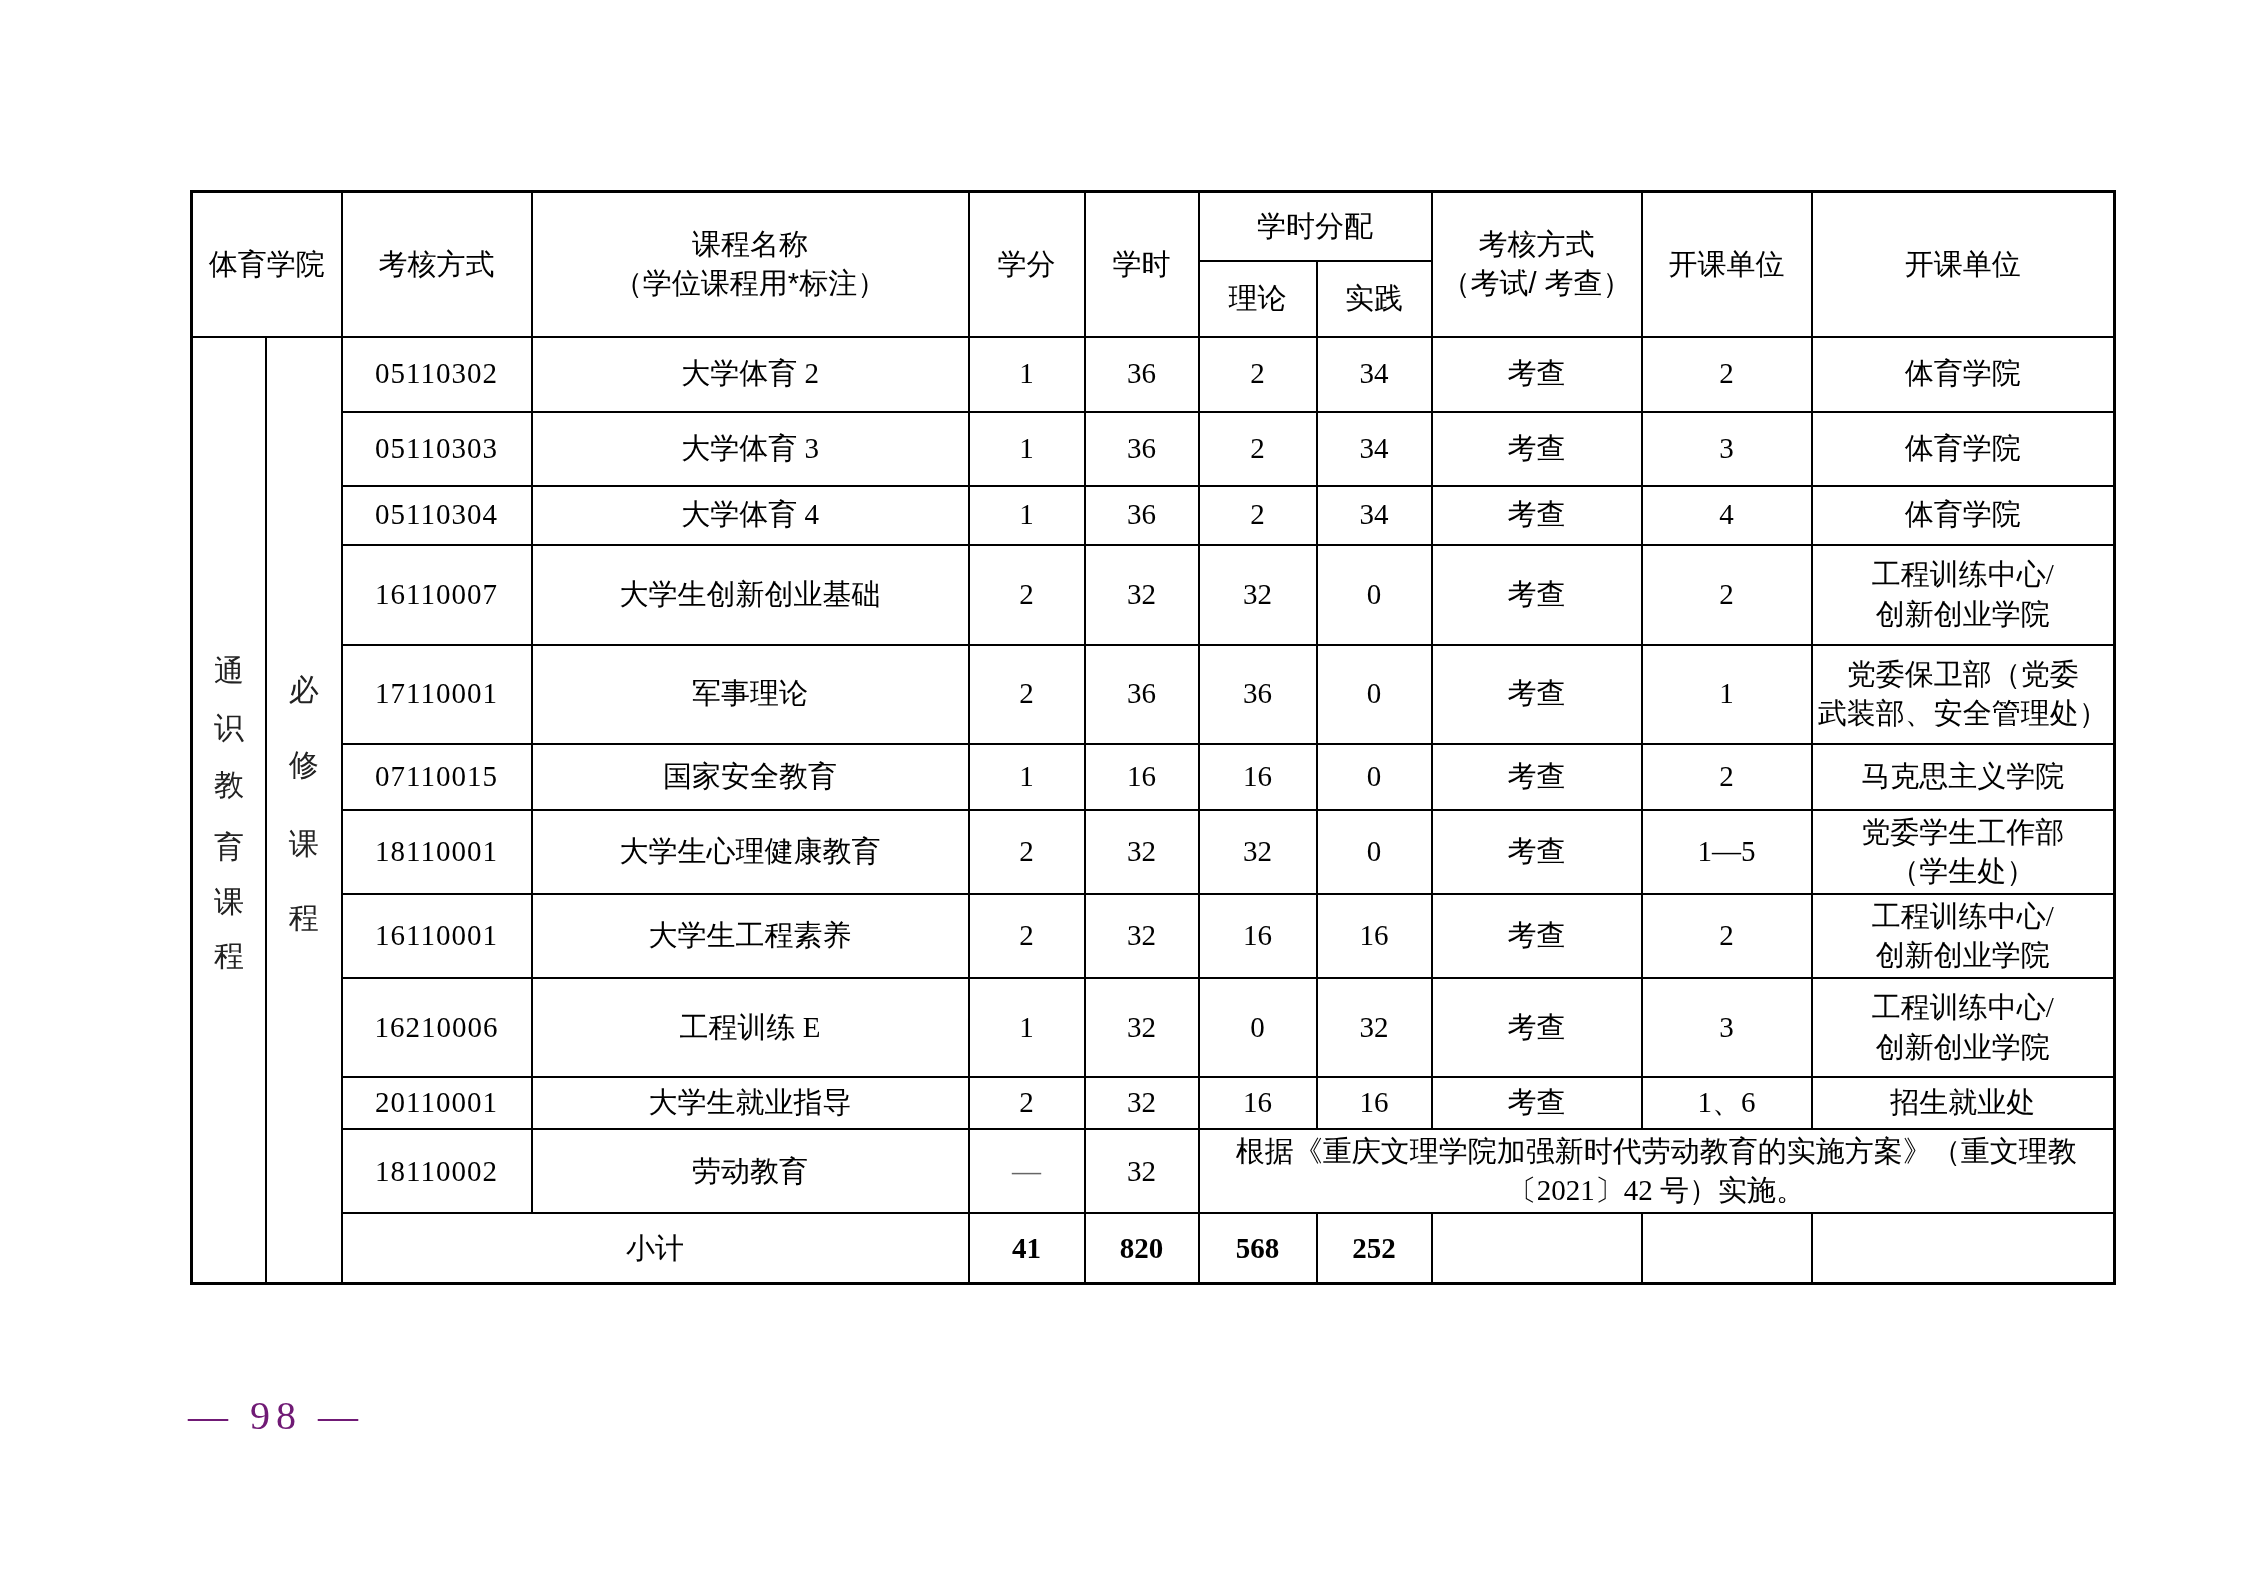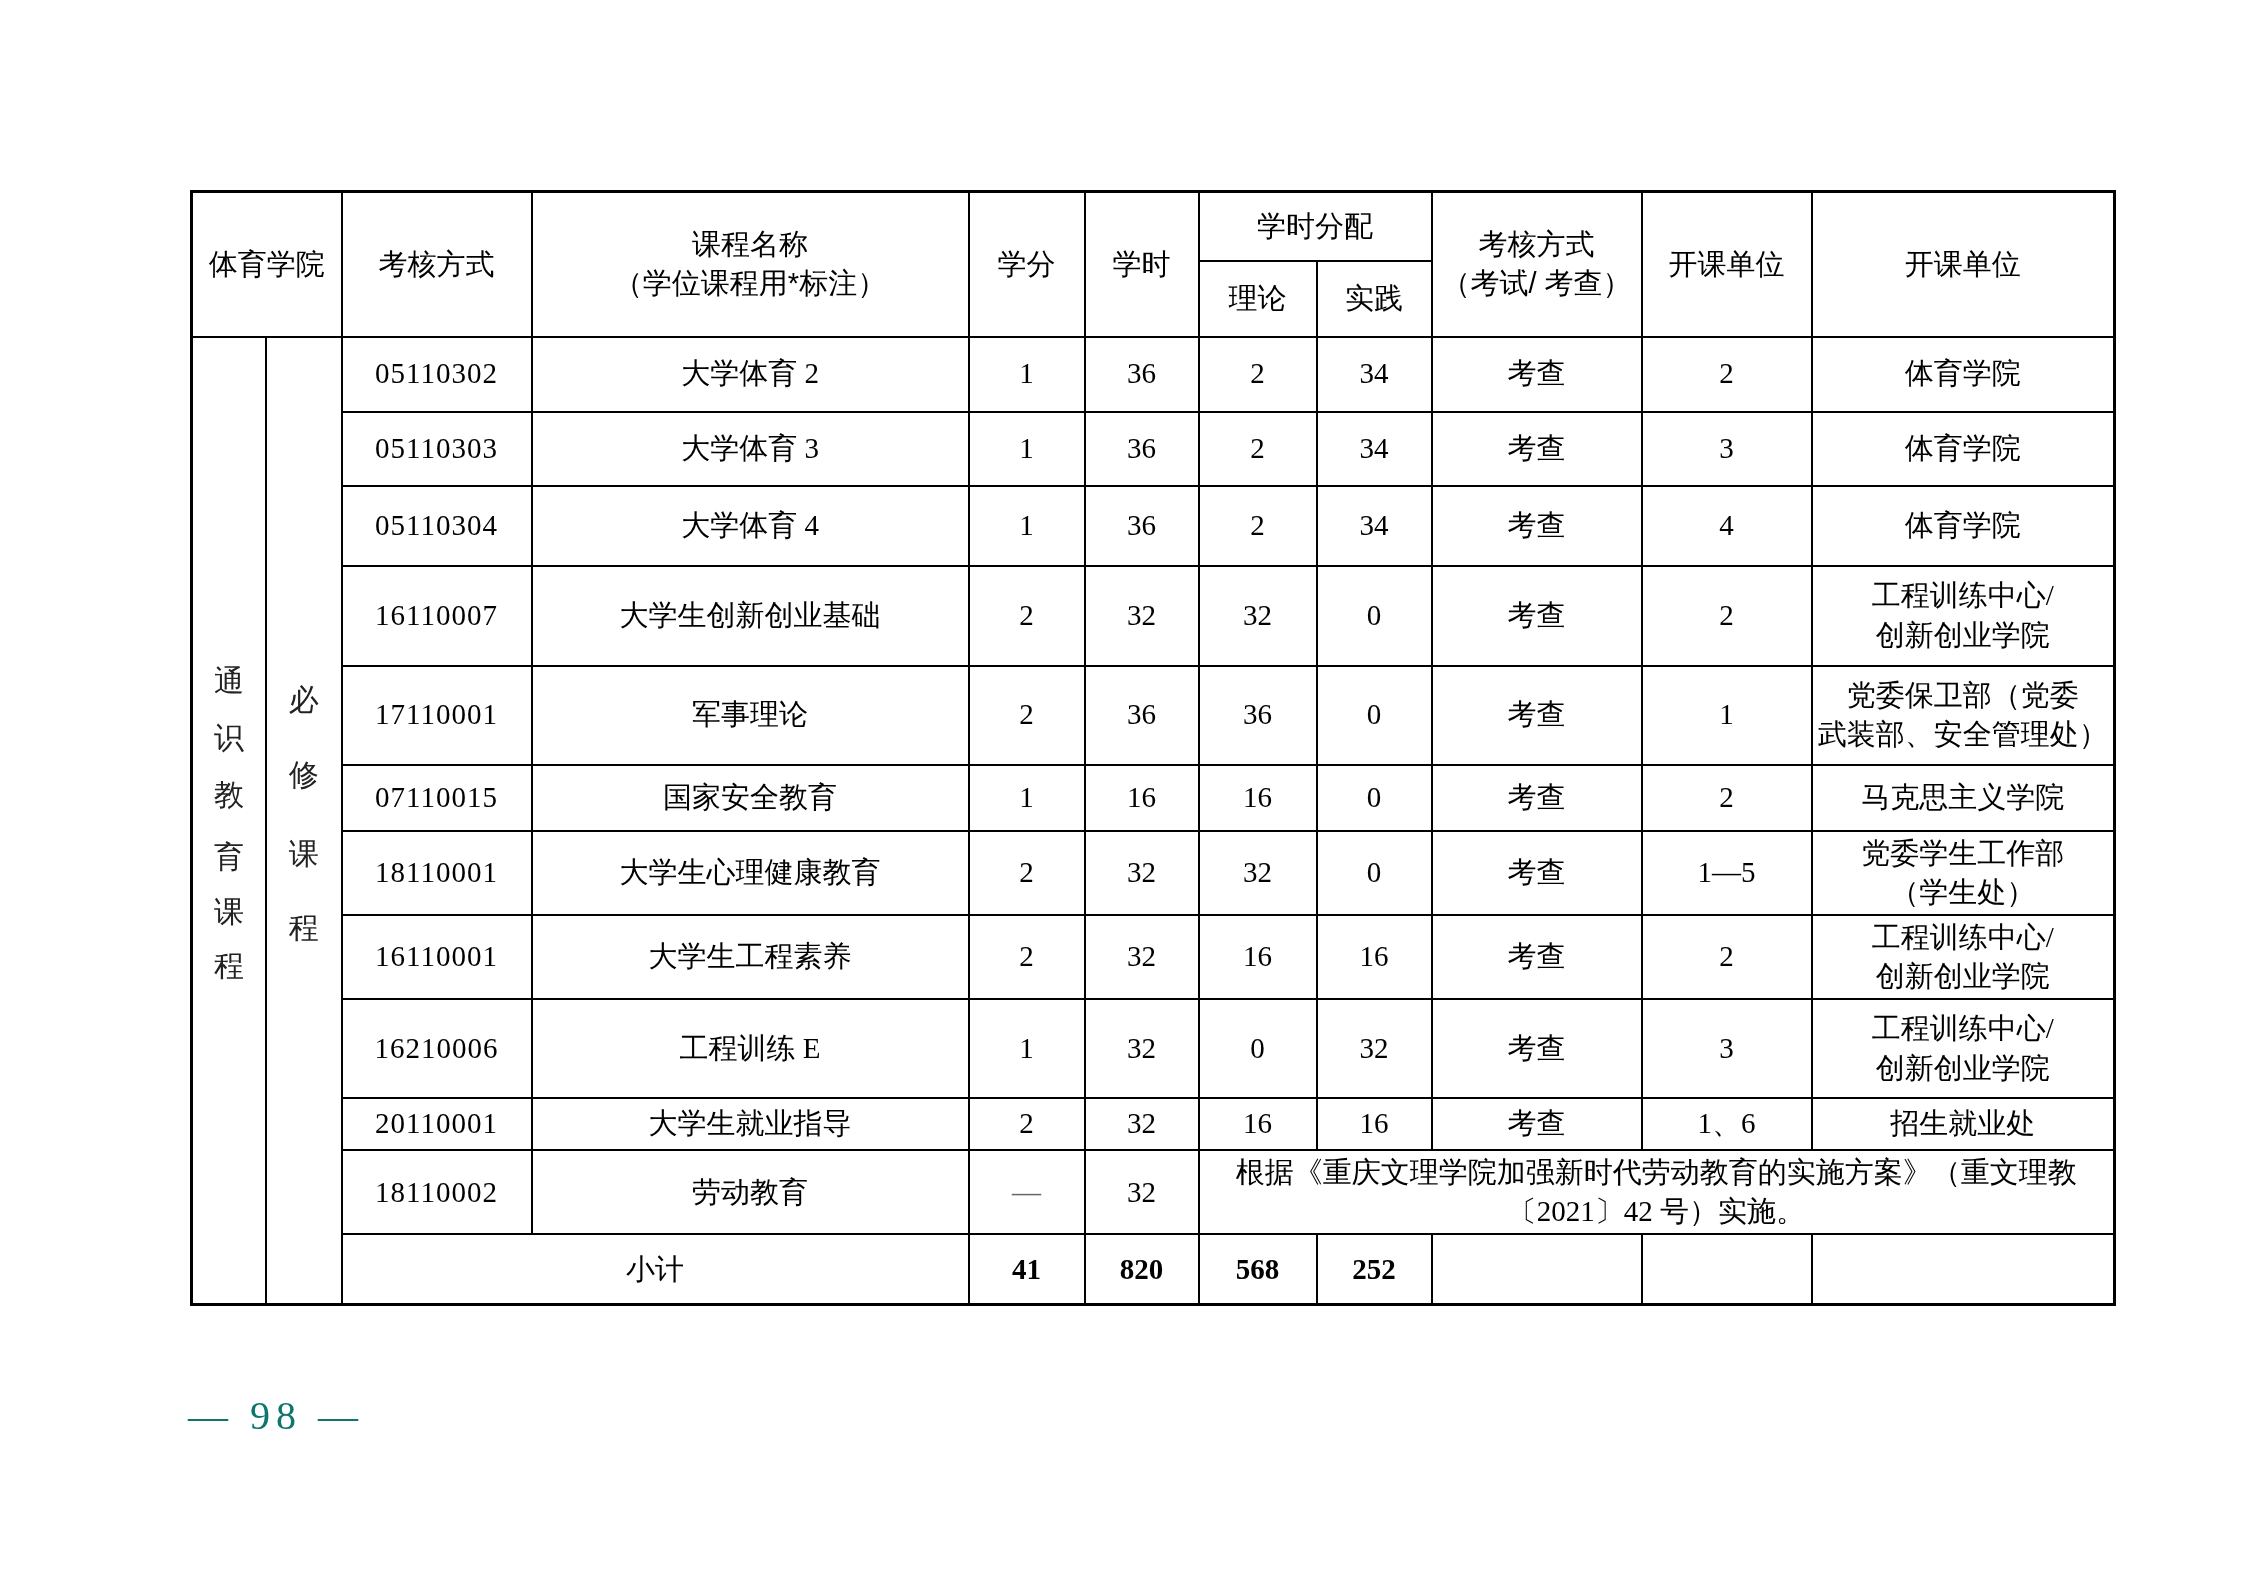--- a/index.html
+++ b/index.html
@@ -34,21 +34,21 @@
   .vtext.main{letter-spacing:58px;}
   .vtext.sub{letter-spacing:78px;}
   td.note{
     text-align:left;font-size:29px;line-height:1.62;padding:6px 16px;
   }
   td.dash{color:#666;font-size:30px;}
   td.subtotal-label{font-size:30px;}
   td.subtotal-num{font-weight:bold;font-size:31px;}
   .page-number{
     position:absolute;left:188px;top:1392px;width:300px;
-    font-size:40px;letter-spacing:6px;color:#0f766e;
+    font-size:40px;letter-spacing:6px;color:#701a75;
     font-family:"Liberation Serif","DejaVu Serif",serif;
   }
 </style>
 </head>
 <body>
 
 <div class="sheet">
 
   <table class="curriculum">
     <colgroup>
@@ -111,21 +111,21 @@
       <td class="name">大学体育 3</td>
       <td class="num">1</td>
       <td class="num">36</td>
       <td class="num">2</td>
       <td class="num">34</td>
       <td class="assess">考查</td>
       <td class="num">3</td>
       <td class="unit">体育学院</td>
     </tr>
 
-    <tr style="height:80px">
+    <tr style="height:59px">
       <td class="code">05110304</td>
       <td class="name">大学体育 4</td>
       <td class="num">1</td>
       <td class="num">36</td>
       <td class="num">2</td>
       <td class="num">34</td>
       <td class="assess">考查</td>
       <td class="num">4</td>
       <td class="unit">体育学院</td>
     </tr>

